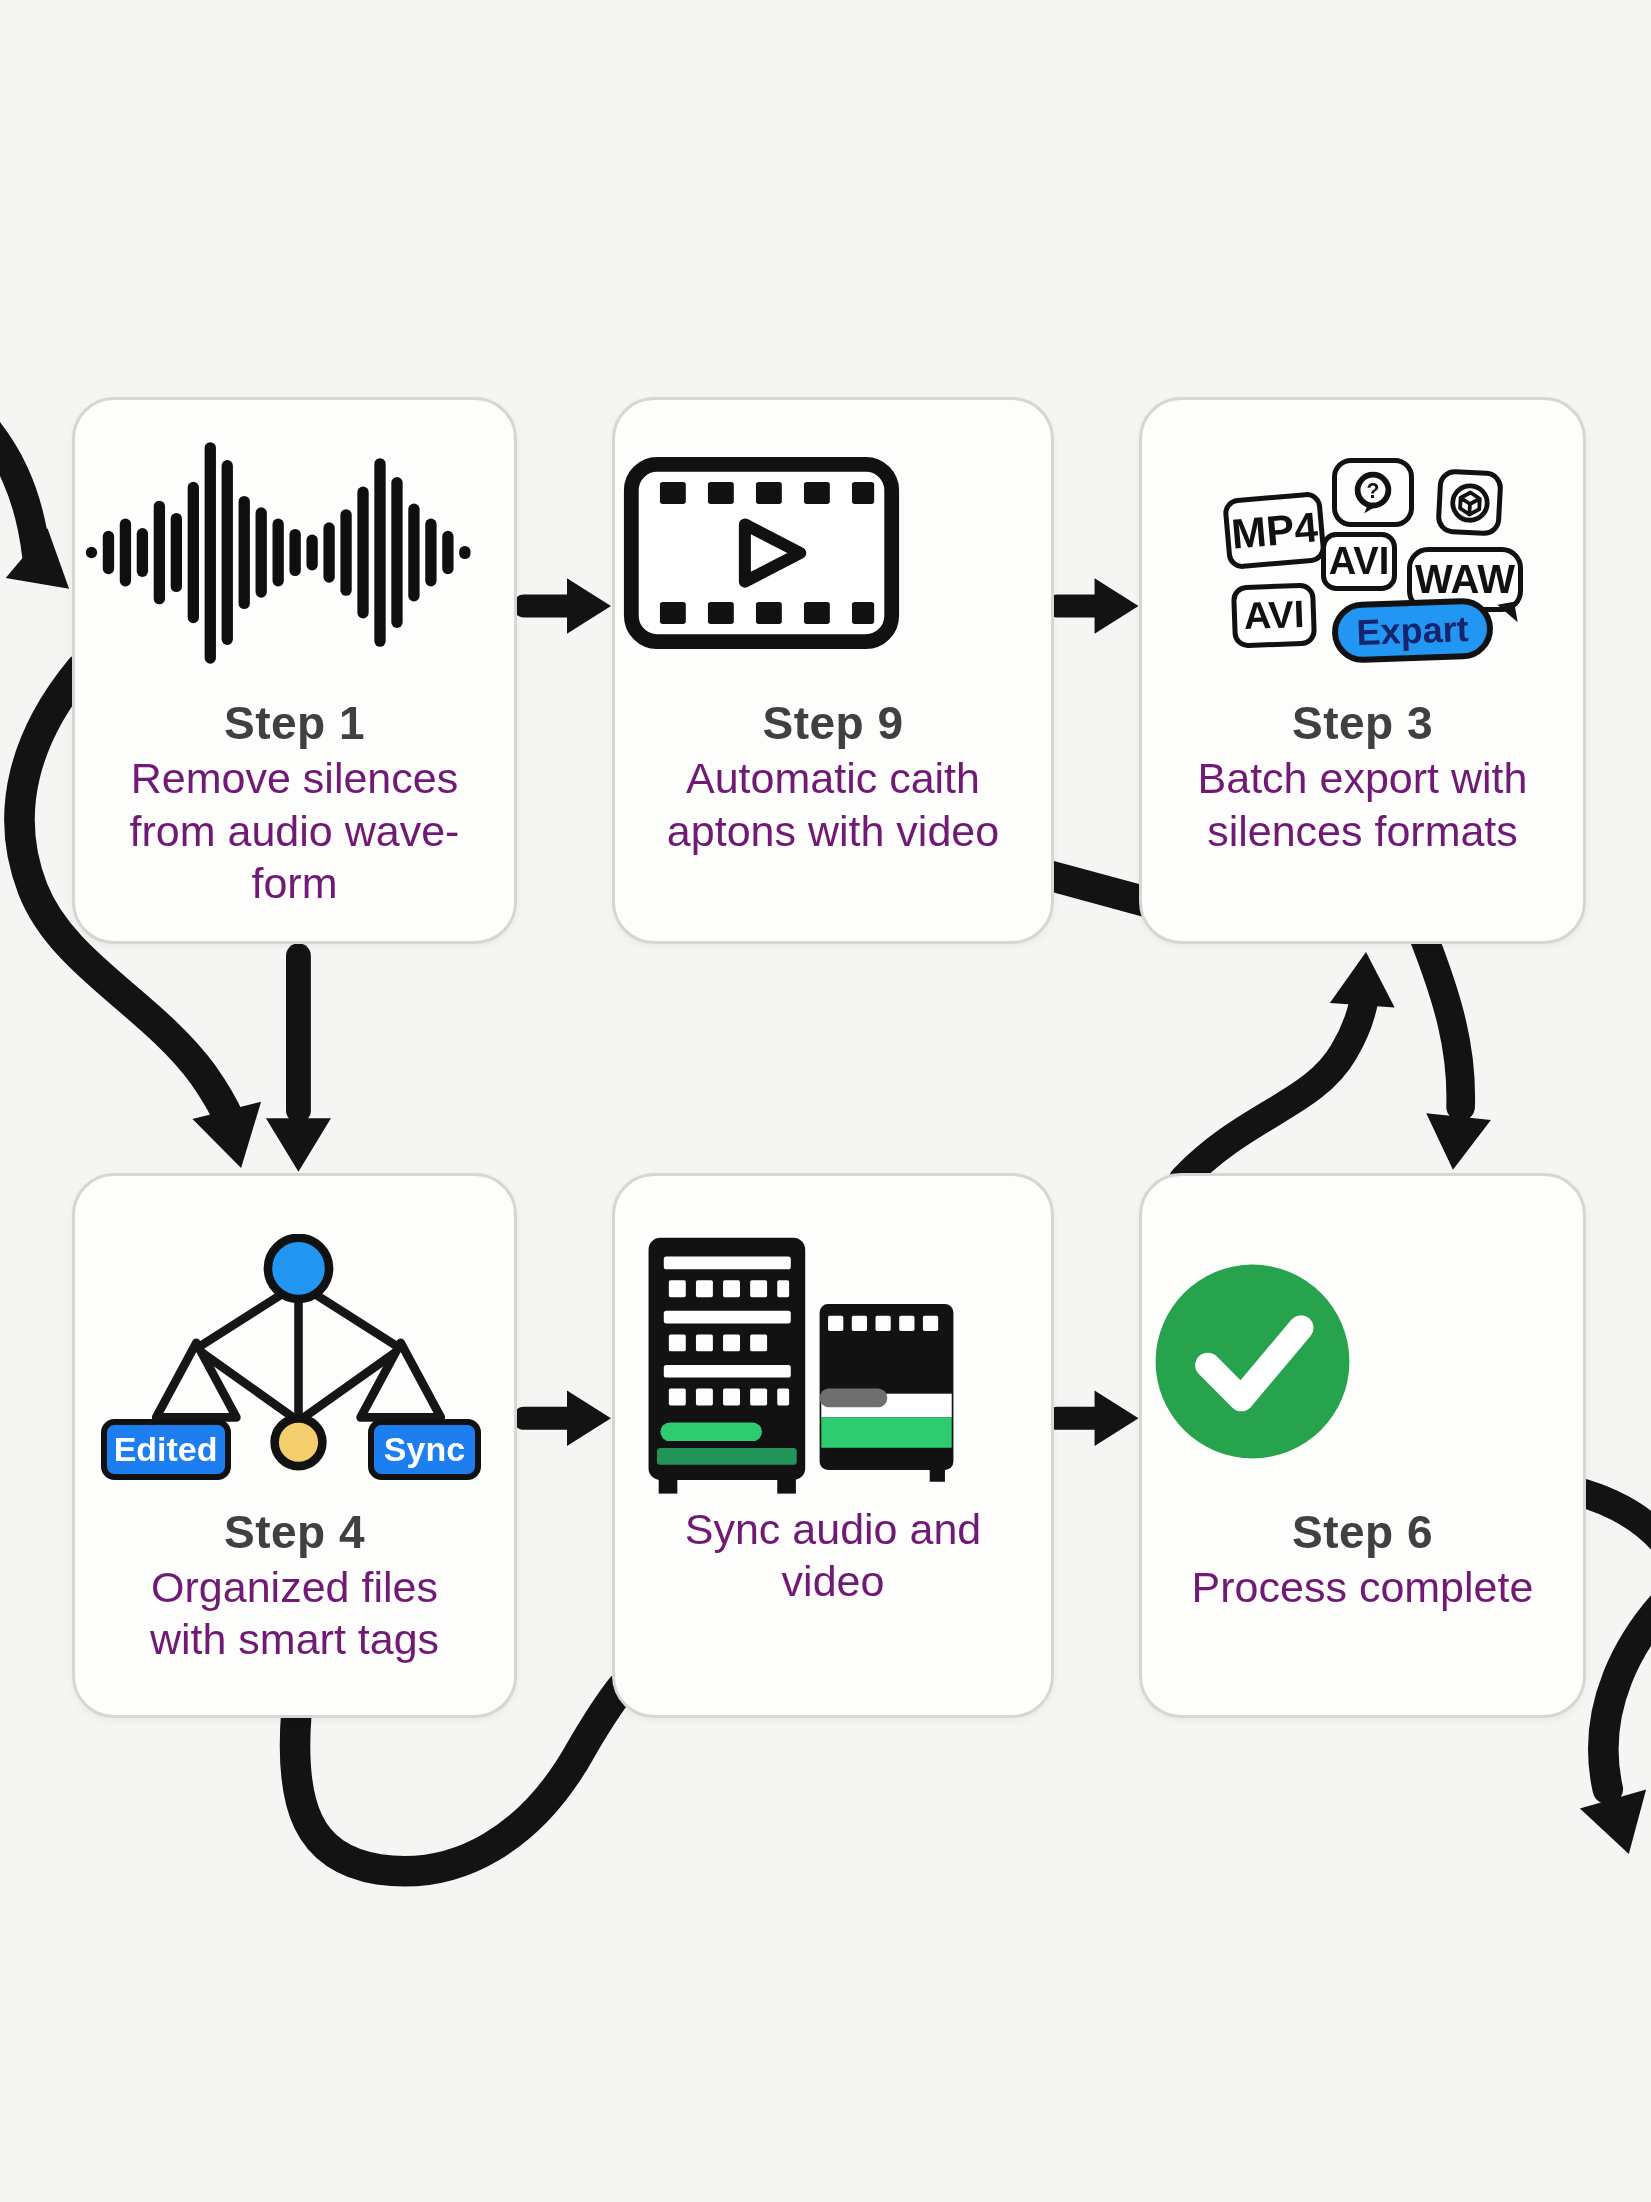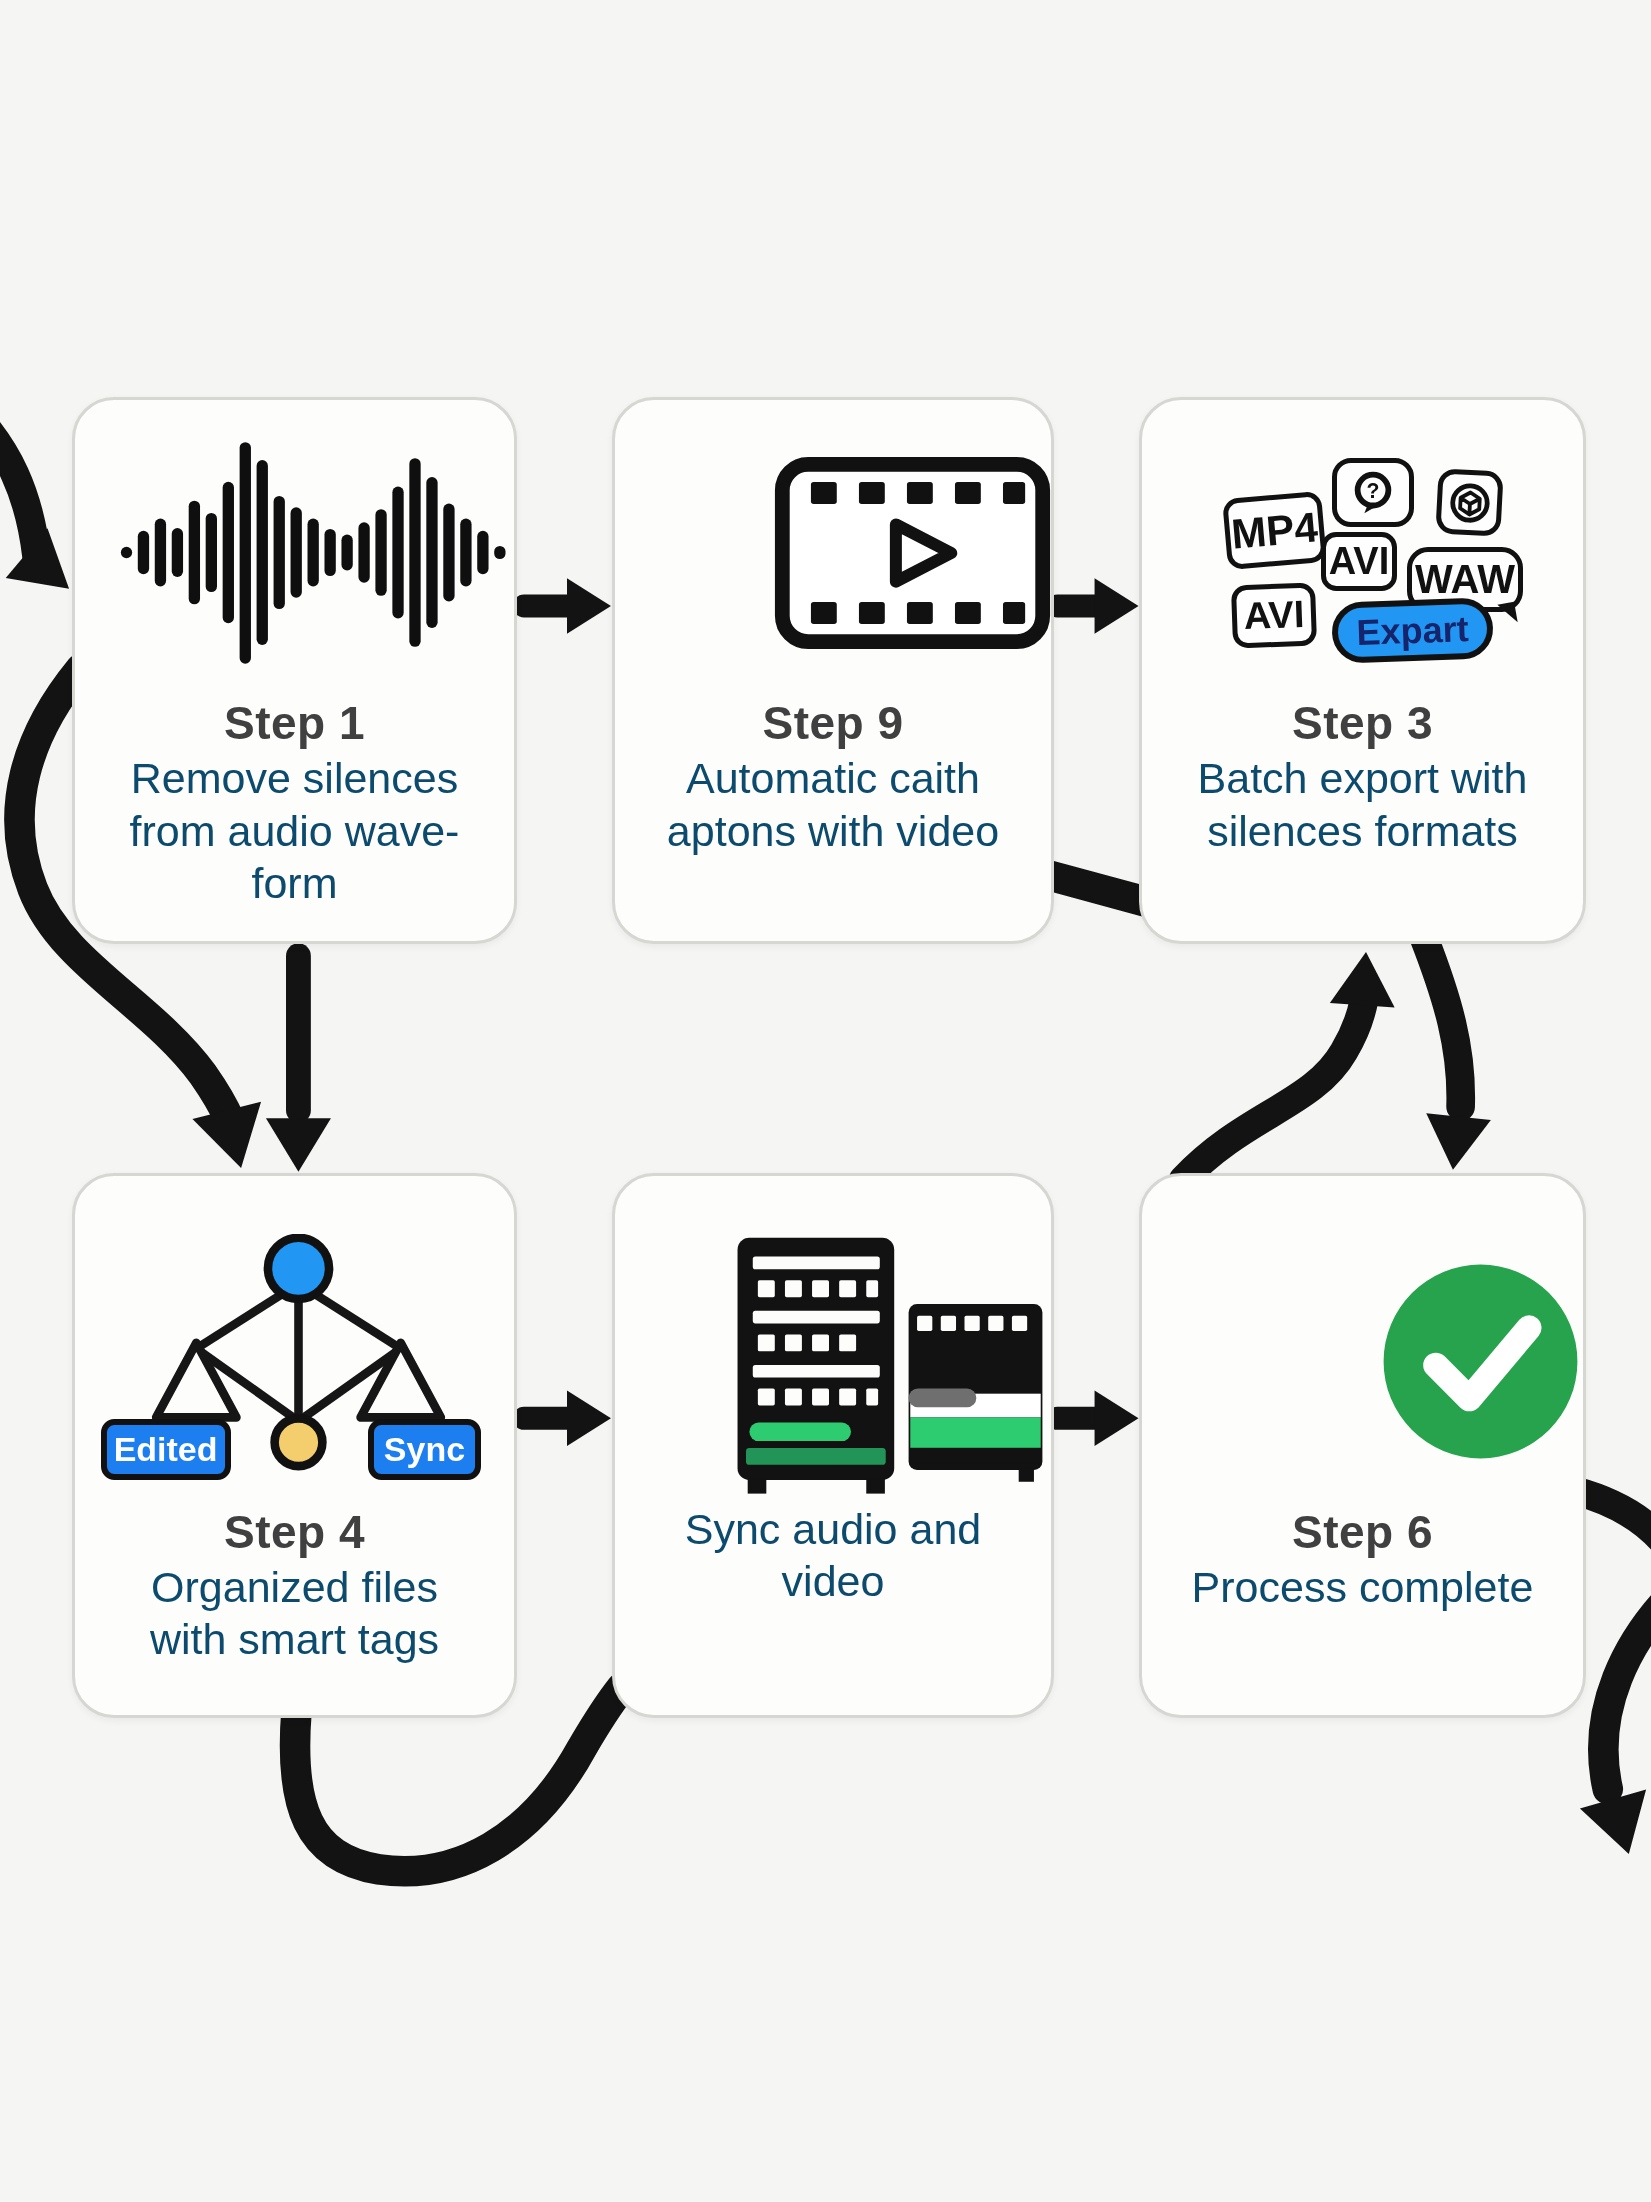--- a/index.html
+++ b/index.html
@@ -9,24 +9,24 @@
     font-family:"Liberation Sans", sans-serif;
     color:#141414;
   }
   #arrows{position:absolute;left:0;top:0;z-index:1;}
   .card{
     position:absolute;z-index:2;box-sizing:border-box;
     background:#fdfdfc;border:3.8px solid #d6d6d3;border-radius:42px;
     box-shadow:0 2.9px 7.6px rgba(0,0,0,0.05);
     text-align:center;
   }
-  .icon-wrap{height:279px;margin-top:13.4px;display:flex;align-items:center;justify-content:flex-end;padding-left:8px;}
+  .icon-wrap{height:279px;margin-top:13.4px;display:flex;align-items:center;justify-content:flex-start;padding-left:8px;}
   .row2 .icon-wrap{margin-top:46px;}
   .card-title{font-size:46px;font-weight:700;color:#404040;margin-top:3.8px;letter-spacing:0.5px;}
-  .card-desc{font-size:43px;line-height:1.22;color:#0c4a6e;margin-top:1.9px;white-space:pre-line;}
+  .card-desc{font-size:43px;line-height:1.22;color:#701a75;margin-top:1.9px;white-space:pre-line;}
   
   .badge{
     position:absolute;box-sizing:border-box;background:#fefefe;
     border:5.7px solid #111;border-radius:15.3px;
     display:flex;align-items:center;justify-content:center;
     font-weight:700;color:#111;z-index:3;
   }
   .badge-mp4{left:83px;top:95px;width:99px;height:71px;font-size:42px;transform:rotate(-5deg);}
   .badge-q{left:190px;top:58px;width:82px;height:69px;border-radius:19px;}
   .badge-cube{left:295px;top:70px;width:65px;height:65px;border-radius:17px;transform:rotate(3deg);}

